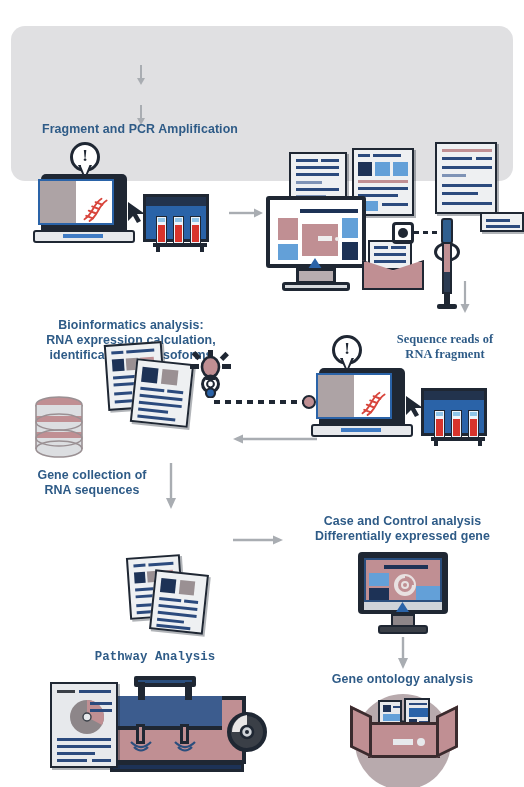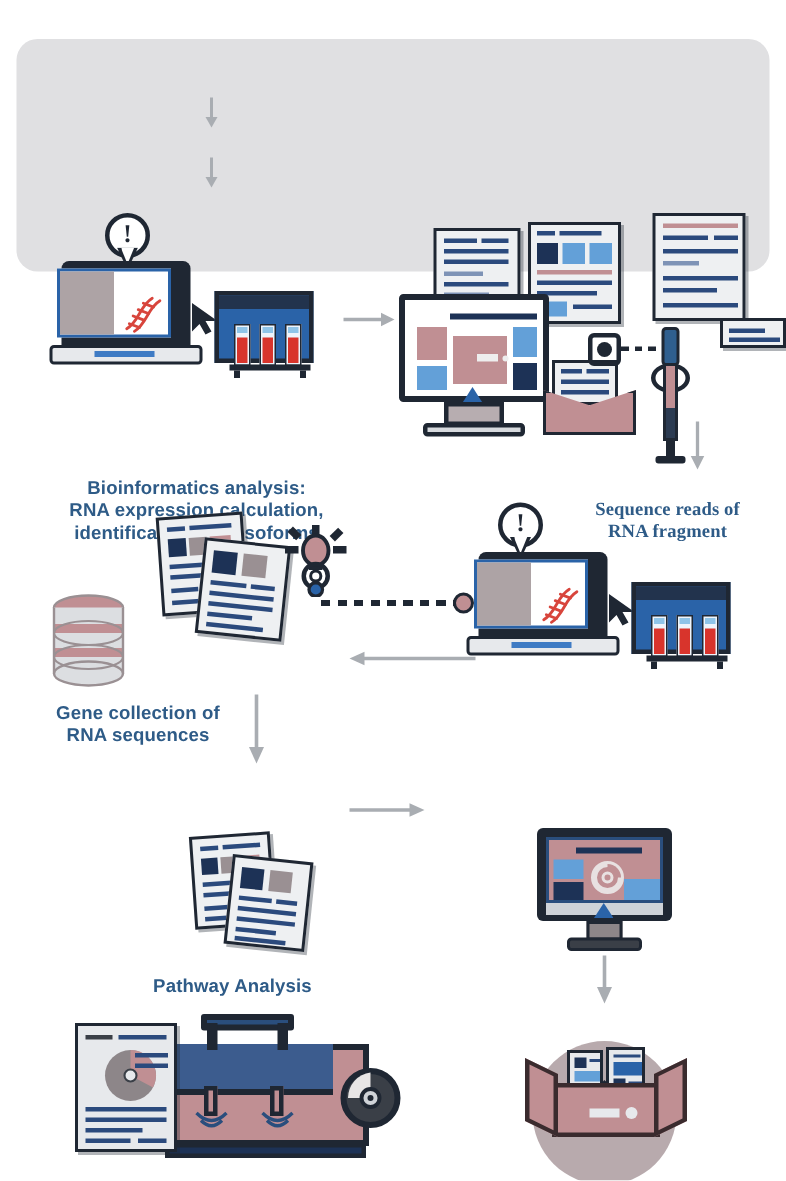--- a/index.html
+++ b/index.html
@@ -166,20 +166,21 @@
   </div>
 
 
   <div class="abs arr-v" style="left:134px;top:104px;">
     <svg width="14" height="22" viewBox="0 0 14 22">
         <path d="M7 1 L7 16" stroke="#a9adb2" stroke-width="2" fill="none"></path>
         <path d="M7 21 L3 14 L11 14 Z" fill="#a9adb2"></path>
       </svg>
   </div>
 
+  <div class="abs lbl" style="left:12px;top:122px;width:256px;">Fragment and PCR Amplification</div>
 
 
   <div class="balloon" style="left:70px;top:142px;">
     <div class="circ"></div>
     <div class="tailfill"></div>
     <div class="tailfill2"></div>
     <div class="bang">!</div>
   </div>
 
   <div class="laptop" style="left:33px;top:174px;width:102px;height:69px;">
@@ -475,20 +476,22 @@
     <div class="sq" style="left:5px;top:6px;width:15px;height:14px;background:#1d3256;"></div>
     <div class="sq" style="left:24px;top:6px;width:15px;height:14px;background:#9a9093;"></div>
     <div class="l" style="left:5px;top:25px;width:22px;"></div>
     <div class="l" style="left:30px;top:25px;width:14px;"></div>
     <div class="l" style="left:5px;top:32px;width:39px;"></div>
     <div class="l" style="left:5px;top:39px;width:39px;"></div>
     <div class="l" style="left:5px;top:46px;width:27px;"></div>
     <div class="l" style="left:5px;top:52px;width:34px;"></div>
   </div>
 
+  <div class="abs lbl" style="left:290px;top:514px;width:225px;">Case and Control analysis
+Differentially expressed gene</div>
 
   <div class="abs" style="left:358px;top:552px;width:90px;height:82px;">
     <div class="abs" style="left:0;top:0;width:90px;height:62px;background:#1f2733;border-radius:4px;"></div>
     <div class="abs" style="left:6px;top:6px;width:78px;height:44px;background:#c08f93;border:2px solid #2a4e7d;box-sizing:border-box;overflow:hidden;">
       <div class="abs" style="left:18px;top:5px;width:44px;height:4px;background:#1d3256;"></div>
       <div class="abs" style="left:3px;top:13px;width:20px;height:13px;background:#63a0d8;"></div>
       <div class="abs" style="left:3px;top:28px;width:20px;height:13px;background:#1d3256;"></div>
       <div class="abs" style="left:50px;top:26px;width:24px;height:14px;background:#63a0d8;"></div>
       <svg class="abs" style="left:26px;top:12px;" width="26" height="26" viewBox="0 0 26 26">
         <circle cx="13" cy="13" r="9" fill="none" stroke="#e8e1e1" stroke-width="4"></circle>
@@ -502,21 +505,21 @@
     <div class="abs" style="left:20px;top:73px;width:50px;height:9px;background:#3a3f47;border:2.6px solid #1f2733;box-sizing:border-box;border-radius:3px;"></div>
   </div>
 
   <div class="abs arr-v" style="left:396px;top:636px;">
     <svg width="14" height="34" viewBox="0 0 14 34">
         <path d="M7 1 L7 24" stroke="#a9adb2" stroke-width="2.4" fill="none"></path>
         <path d="M7 33 L2 22 L12 22 Z" fill="#a9adb2"></path>
       </svg>
   </div>
 
-  <div class="abs lbl" style="left:60px;top:650px;width:190px;">Pathway Analysis</div>
+  <div class="abs lbl" style="left:60px;top:650px;width:190px;font-family:Liberation Mono, monospace;">Pathway Analysis</div>
 
   <div class="machine" style="left:44px;top:668px;width:215px;height:112px;">
 
     <div class="abs" style="left:62px;top:28px;width:140px;height:68px;background:#c08f93;border:4px solid #1f2733;box-sizing:border-box;"></div>
     <div class="abs" style="left:62px;top:28px;width:116px;height:34px;background:#3c5c8e;border-bottom:4px solid #1f2733;box-sizing:border-box;"></div>
 
     <div class="abs" style="left:90px;top:8px;width:62px;height:11px;background:#2a4e7d;border:4px solid #1f2733;box-sizing:border-box;border-radius:2px;"></div>
     <div class="abs" style="left:94px;top:14px;width:7px;height:18px;background:#1f2733;"></div>
     <div class="abs" style="left:141px;top:14px;width:7px;height:18px;background:#1f2733;"></div>
 
@@ -549,20 +552,21 @@
       <div class="l" style="left:38px;top:18px;width:22px;"></div>
       <div class="l" style="left:38px;top:25px;width:22px;"></div>
       <div class="l" style="left:5px;top:54px;width:54px;"></div>
       <div class="l" style="left:5px;top:61px;width:54px;"></div>
       <div class="l" style="left:5px;top:68px;width:38px;"></div>
       <div class="l" style="left:5px;top:75px;width:30px;"></div>
       <div class="l" style="left:40px;top:75px;width:19px;"></div>
     </div>
   </div>
 
+  <div class="abs lbl" style="left:305px;top:672px;width:195px;">Gene ontology analysis</div>
 
   <div class="gocircle" style="left:355px;top:694px;"></div>
   <div class="abs" style="left:378px;top:700px;width:52px;height:38px;">
     <div class="doc" style="left:0;top:0;width:24px;height:36px;background:#e7e9ec;box-shadow:none;border-width:2px;">
       <div class="sq" style="left:3px;top:3px;width:8px;height:7px;background:#1d3256;"></div>
       <div class="l" style="left:13px;top:4px;width:7px;height:2px;"></div>
       <div class="sq" style="left:3px;top:12px;width:17px;height:7px;background:#63a0d8;"></div>
       <div class="l" style="left:3px;top:22px;width:17px;height:2px;"></div>
       <div class="l" style="left:3px;top:27px;width:11px;height:2px;"></div>
     </div>

